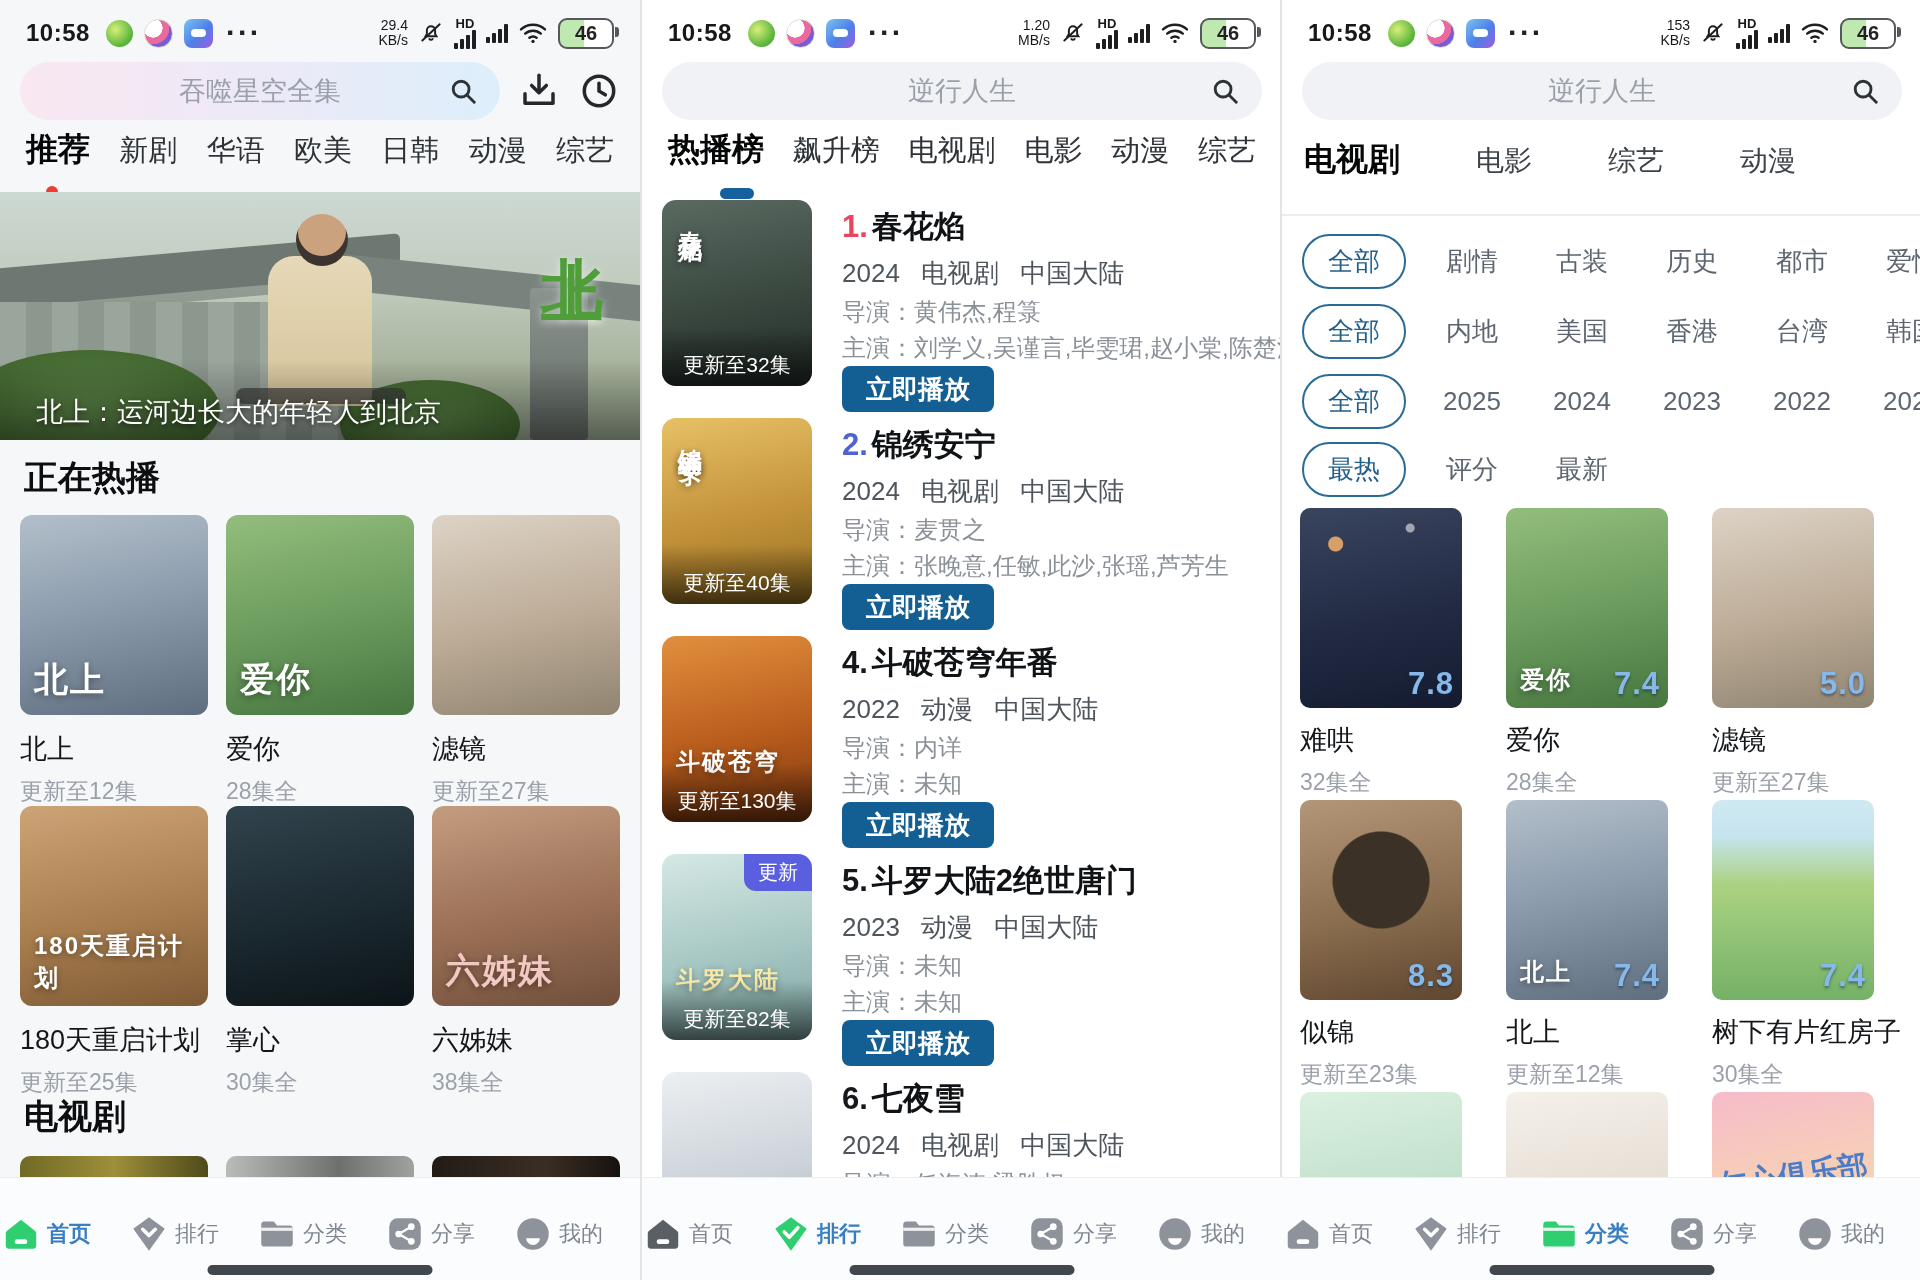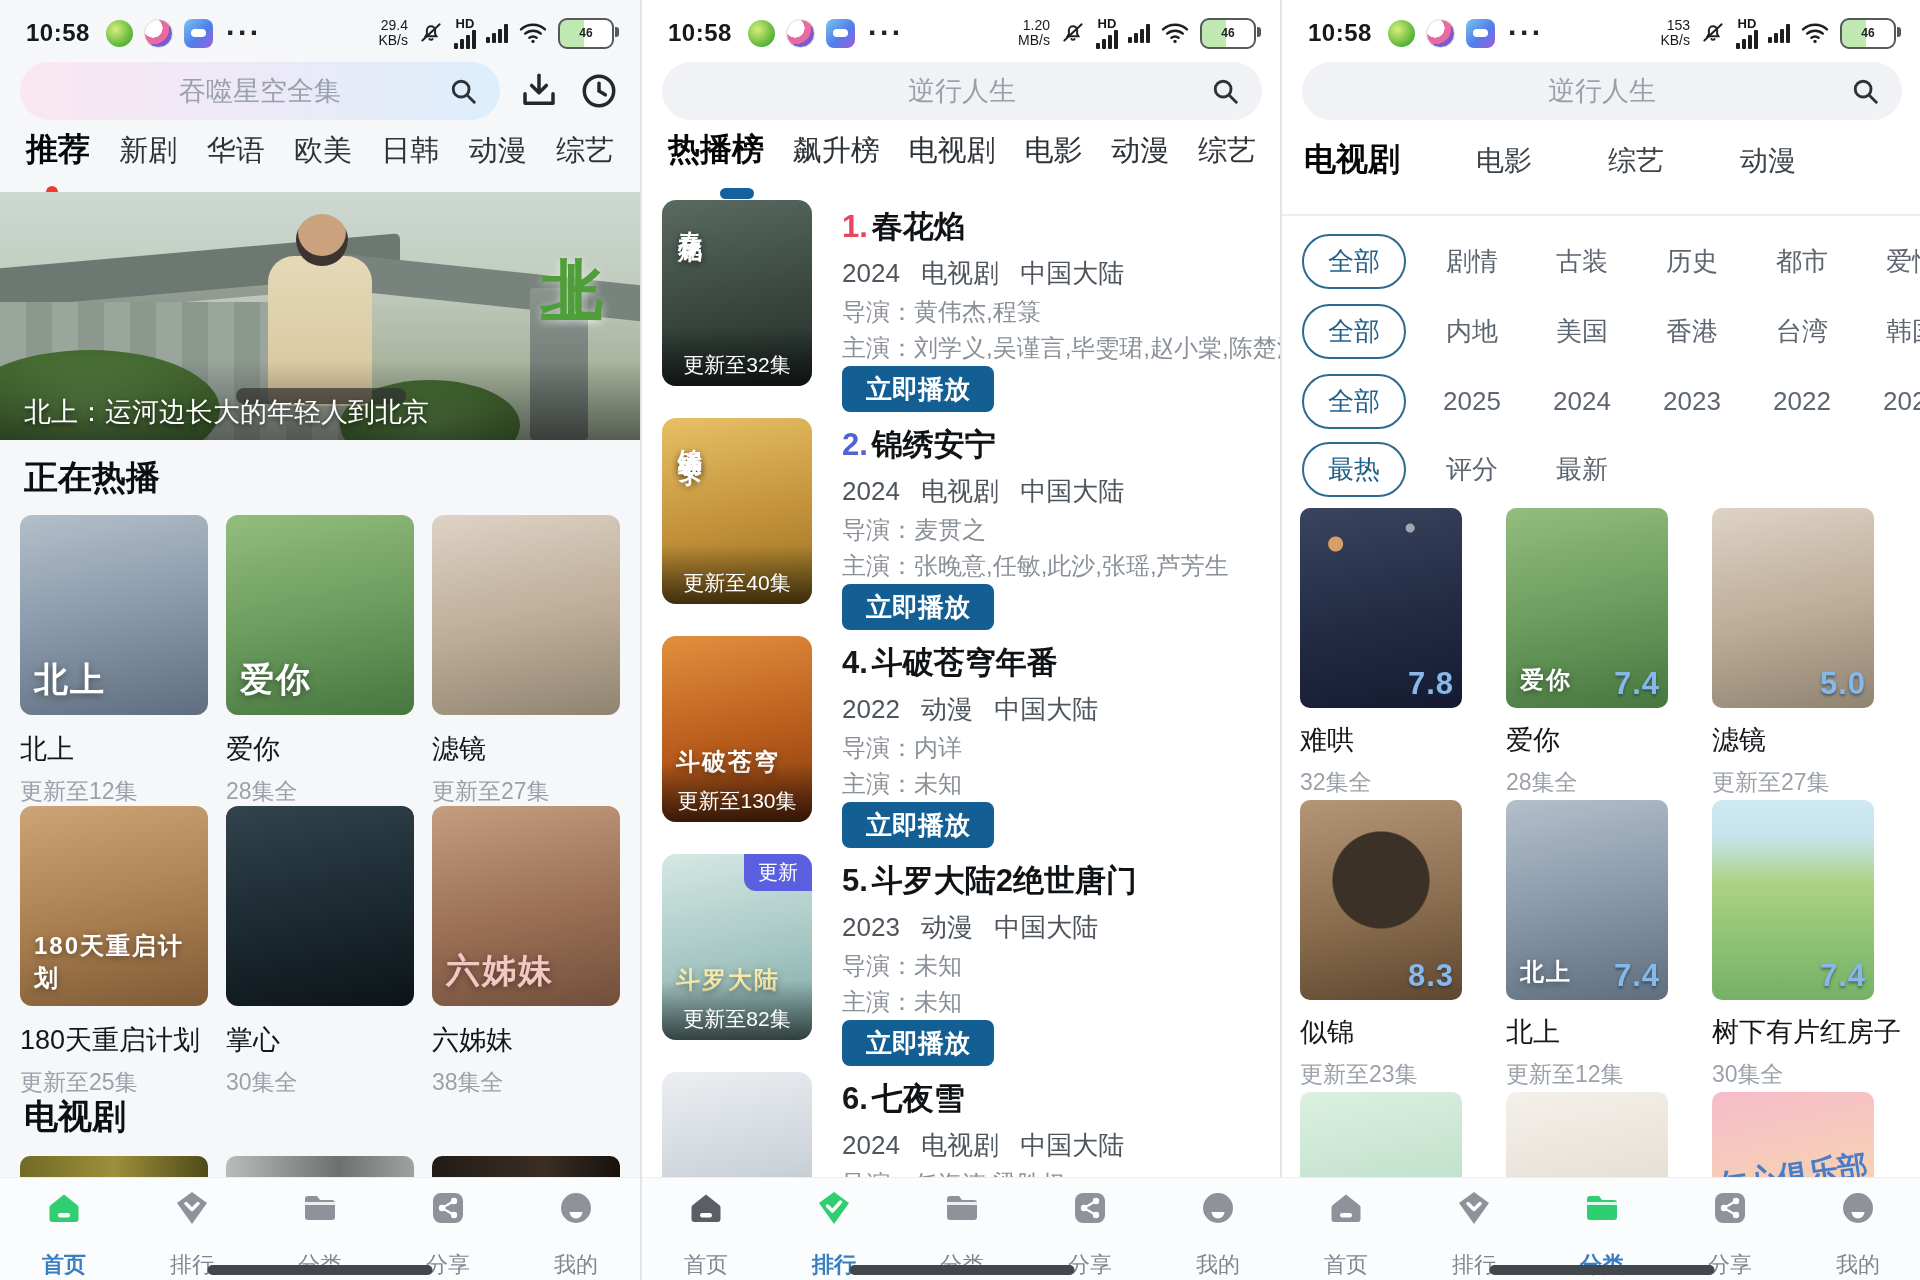--- a/index.html
+++ b/index.html
@@ -25,21 +25,21 @@
   .speed{font-size:14px;line-height:15px;font-weight:400;text-align:right;letter-spacing:0}
   .bell{width:26px;height:26px}
   .hdgrp{display:flex;flex-direction:column;align-items:center;line-height:11px}
   .hdtxt{font-size:13px;font-weight:700}
   .bars{display:flex;align-items:flex-end;gap:2px;height:20px}
   .bars i{display:block;width:4px;background:#1c1e20;border-radius:1px}
   .bars i:nth-child(1){height:6px}.bars i:nth-child(2){height:10px}
   .bars i:nth-child(3){height:14px}.bars i:nth-child(4){height:19px}
   .wifi{width:30px;height:24px}
   .batt{min-width:52px;height:27px;border:2px solid #55585c;border-radius:9px;position:relative;
-        display:flex;align-items:center;justify-content:center;font-size:12px;font-weight:700;color:#222;
+        display:flex;align-items:center;justify-content:center;font-size:20px;font-weight:700;color:#222;
         background:linear-gradient(90deg,#bfe9b0 0 46%,#fff 46%)}
   .batt::after{content:"";position:absolute;right:-7px;top:7px;width:4px;height:10px;background:#55585c;border-radius:0 3px 3px 0}
 
   
   .searchrow{position:absolute;top:62px;left:20px;right:20px;height:58px;display:flex;align-items:center;gap:18px}
   .sbar{flex:1;height:58px;border-radius:30px;background:#f1f2f5;position:relative;
         display:flex;align-items:center;justify-content:center}
   .sbar.grad{background:linear-gradient(90deg,#f9e7f1 0%,#eee9f7 45%,#ddeefb 100%)}
   .ph{color:#9aa1ab;font-size:27px}
   .sglass{position:absolute;right:22px;top:14px;width:30px;height:30px}
@@ -60,21 +60,21 @@
   .hero .roof2{position:absolute;right:-20px;top:78px;width:330px;height:36px;background:#79837d;transform:skewY(6deg);border-radius:6px}
   .hero .pillar{position:absolute;right:52px;top:96px;width:58px;height:152px;background:linear-gradient(180deg,#8b948f,#636b66);border-radius:4px}
   .hero .wall{position:absolute;left:0;top:110px;width:360px;height:138px;background:repeating-linear-gradient(90deg,#9aa59c 0 26px,#8c978e 26px 52px)}
   .hero .bush{position:absolute;left:-40px;bottom:-30px;width:260px;height:120px;border-radius:50%;background:radial-gradient(#5c8648,#42672f 75%)}
   .hero .bush.r{left:auto;right:120px;width:180px;height:90px}
   .hero .person{position:absolute;left:268px;top:64px;width:104px;height:150px;background:linear-gradient(180deg,#e6d9b8,#d6c49a);border-radius:26px 26px 10px 10px}
   .hero .head{position:absolute;left:296px;top:22px;width:52px;height:52px;border-radius:50%;background:#caa27e;box-shadow:0 -8px 0 2px #3c3430 inset}
   .hero .bike{position:absolute;left:236px;top:196px;width:170px;height:16px;border-radius:8px;background:#3a3a3a;opacity:.7}
   .herologo{position:absolute;right:26px;top:14px;writing-mode:vertical-rl;font-size:62px;font-weight:800;
             color:#4f9e3a;text-shadow:0 2px 8px rgba(255,255,255,.55);letter-spacing:6px}
-  .herocap{position:absolute;left:0;right:0;bottom:0;padding:34px 24px 10px;color:#fff;font-size:27px;
+  .herocap{position:absolute;left:0;right:0;bottom:0;padding:34px 36px 10px;color:#fff;font-size:27px;
            background:linear-gradient(180deg,rgba(0,0,0,0),rgba(0,0,0,.42));text-shadow:0 2px 5px rgba(0,0,0,.65);
            white-space:nowrap}
 
   
   .h2{position:absolute;left:24px;font-size:34px;font-weight:700;color:#0c0e10}
   .cardrow{position:absolute;left:20px;display:flex;gap:18px}
   .card{width:188px}
   .poster{position:relative;width:100%;border-radius:12px;overflow:hidden}
   .poster.h200{height:200px}
   .ct{margin-top:16px;font-size:27px;color:#14171a;white-space:nowrap;overflow:visible}
@@ -147,21 +147,21 @@
   .gcard{position:absolute;width:162px}
   .gposter{position:relative;width:162px;height:200px;border-radius:10px;overflow:hidden}
   .rate{position:absolute;right:8px;bottom:6px;font-size:31px;font-weight:700;color:#86b8ea;
         text-shadow:0 2px 3px rgba(20,40,70,.55);letter-spacing:1px}
   .gt{margin-top:14px;font-size:27px;color:#14171a;white-space:nowrap}
   .gs{margin-top:9px;font-size:23px;color:#9ba1aa}
 
   
   .nav{position:absolute;left:0;right:0;bottom:0;height:102px;background:#fbfcfd;border-top:1px solid #ededef;
        display:flex;z-index:6}
-  .nitem{flex:1;display:flex;flex-direction:column;align-items:center;justify-content:flex-start;padding-top:10px;gap:22px}
+  .nitem{flex:1;display:flex;flex-direction:row;align-items:center;justify-content:flex-start;padding-top:10px;gap:5px}
   .nic{width:42px;height:42px;color:#8e939b}
   .nitem.active .nic{color:#2fce70}
   .nlab{font-size:22px;color:#7e8691}
   .nitem.active .nlab{color:#3a7ec2;font-weight:700}
   .homebar{position:absolute;left:50%;transform:translateX(-50%);bottom:5px;width:225px;height:10px;
            border-radius:6px;background:#42464d;z-index:9}
 </style>
 </head>
 <body>
 

